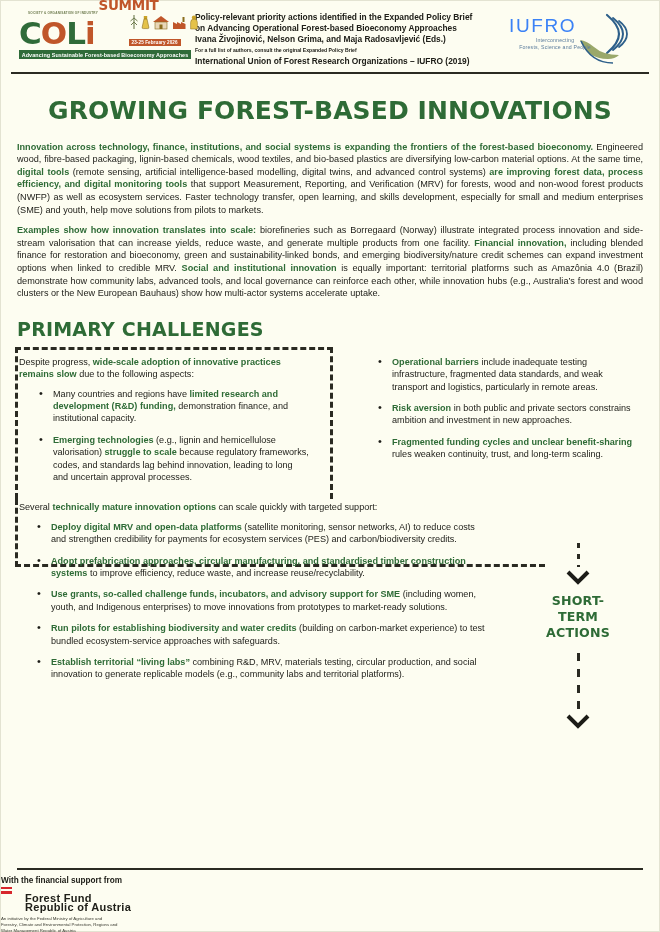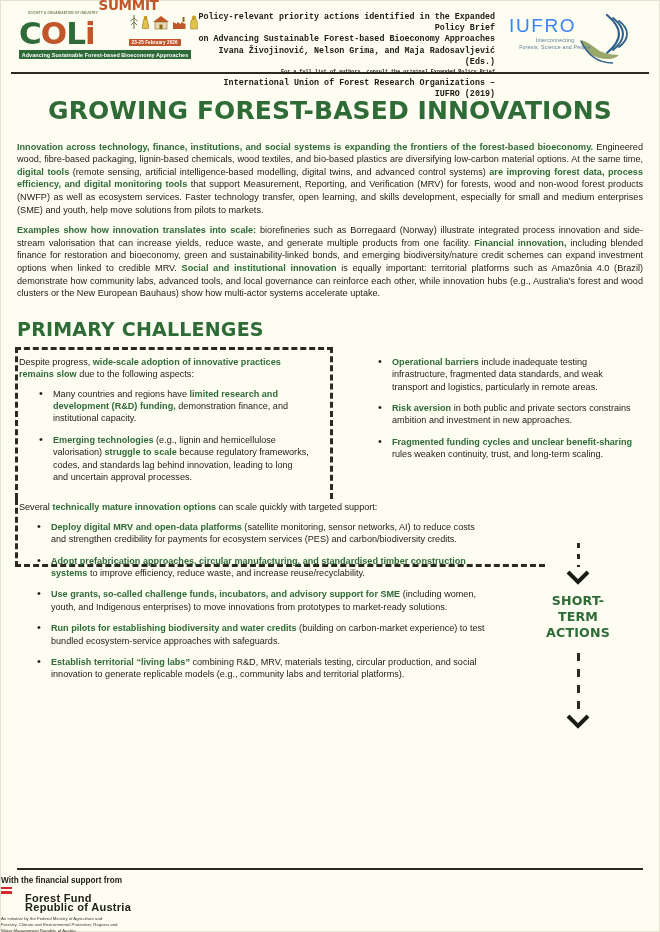--- a/index.html
+++ b/index.html
@@ -48,21 +48,21 @@
     font-size:4.6px;font-weight:700;color:#fff;background:#c0562a;
     display:inline-block;padding:1px 3px;margin-top:1px;letter-spacing:.1px;
   }
   .icon-row{display:flex;align-items:flex-end;gap:2px;height:17px;margin-top:1px;margin-left:30px;}
   .ic{display:block;}
   .coli-strap{
     margin-top:2px;background:#2f6b39;color:#fff;font-size:5.4px;font-weight:700;
     text-align:center;padding:1.5px 0;letter-spacing:.1px;width:172px;
   }
 
-  .hdr-center{flex:1;text-align:right;padding-top:5px;font-family:Liberation Mono, monospace;}
+  .hdr-center{flex:1;text-align:left;padding-top:5px;}
   .hdr-center .l1,.hdr-center .l2,.hdr-center .l3,.hdr-center .l5{
     font-size:8.4px;font-weight:700;line-height:11.2px;color:#20201a;
   }
   .hdr-center .l4{font-size:5.1px;font-weight:700;line-height:9px;color:#20201a;}
   .hdr-center .l5{margin-top:1px;}
 
   .hdr-right{width:150px;flex:0 0 150px;position:relative;height:62px;}
   .iufro-wrap{position:relative;width:150px;height:62px;}
   .iufro-name{
     position:absolute;left:14px;top:8px;font-size:19px;letter-spacing:1.6px;
@@ -210,21 +210,21 @@
               <span class="gs-date">23-25 February 2026</span>
             </div>
           </div>
         </div>
         <div class="coli-strap">Advancing Sustainable Forest-based Bioeconomy Approaches</div>
       </div>
     </div>
 
     <div class="hdr-center">
       <div class="l1">Policy-relevant priority actions identified in the Expanded Policy Brief</div>
-      <div class="l2">on Advancing Sustainable Forest-based Bioeconomy Approaches</div>
+      <div class="l2">on Advancing Operational Forest-based Bioeconomy Approaches</div>
       <div class="l3">Ivana Živojinović, Nelson Grima, and Maja Radosavljević (Eds.)</div>
       <div class="l4">For a full list of authors, consult the original Expanded Policy Brief</div>
       <div class="l5">International Union of Forest Research Organizations – IUFRO (2019)</div>
     </div>
 
     <div class="hdr-right">
       <div class="iufro-wrap">
         <svg width="150" height="62" viewBox="0 0 150 62" style="position:absolute;left:0;top:0;">
           <path d="M112 8 Q124 18 124 27 Q124 36 112 46" stroke="#2d5f8a" stroke-width="2.2" fill="none" stroke-linecap="round"></path>
           <path d="M118 11 Q128 19 128 27 Q128 35 118 43" stroke="#2d5f8a" stroke-width="2" fill="none" stroke-linecap="round"></path>

